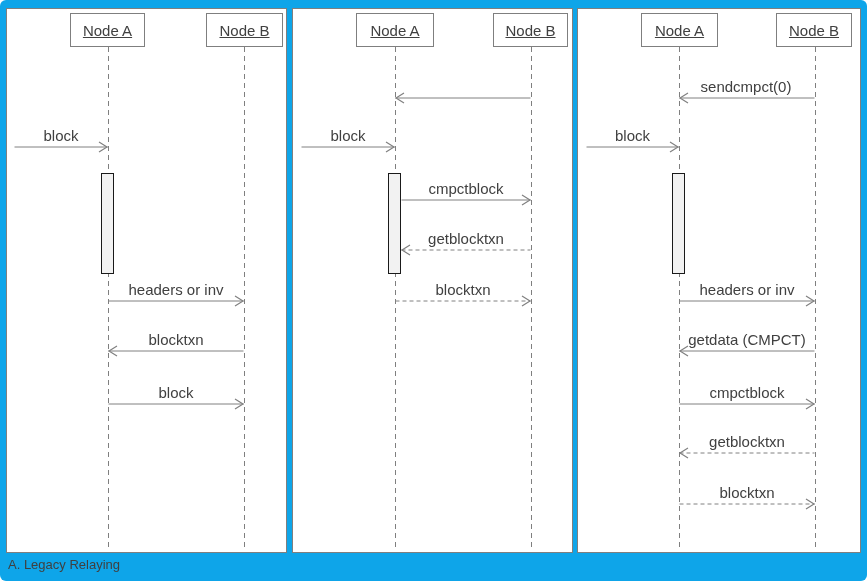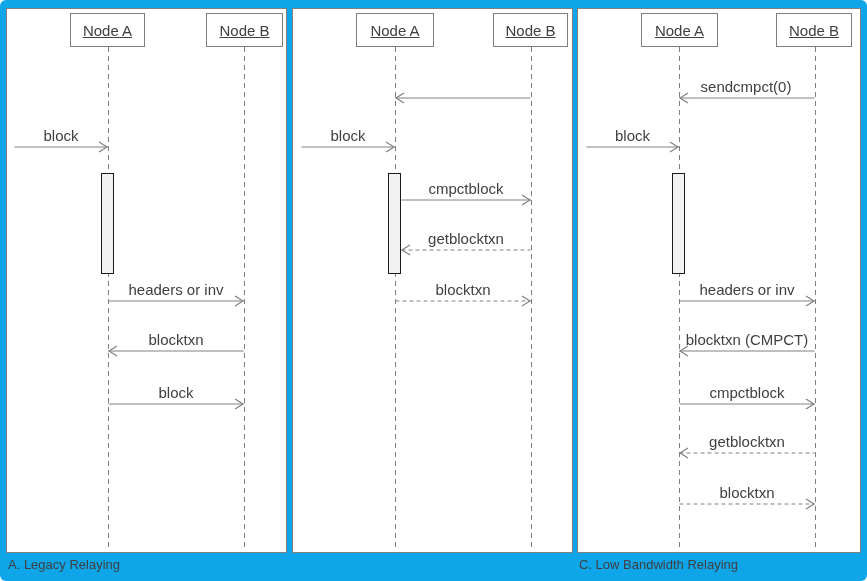--- a/index.html
+++ b/index.html
@@ -145,35 +145,34 @@
       <div class="msg-label" style="left: 8px; width: 93px; top: 117px;">block</div>
       <svg class="msg-arrow" width="93" height="12" style="left: 8px; top: 132px;">
         <line x1="0.5" y1="6" x2="92.5" y2="6" stroke="#808080" stroke-width="1"></line>
         <polyline points="84,1 92,6 84,11" fill="none" stroke="#808080" stroke-width="1.2"></polyline>
       </svg>
       <div class="msg-label" style="left: 101px; width: 136px; top: 271px;">headers or inv</div>
       <svg class="msg-arrow" width="136" height="12" style="left: 101px; top: 286px;">
         <line x1="0.5" y1="6" x2="135.5" y2="6" stroke="#808080" stroke-width="1"></line>
         <polyline points="127,1 135,6 127,11" fill="none" stroke="#808080" stroke-width="1.2"></polyline>
       </svg>
-      <div class="msg-label" style="left: 101px; width: 136px; top: 321px;">blocktxn (CMPCT)</div>
+      <div class="msg-label" style="left: 101px; width: 136px; top: 321px;">getdata (CMPCT)</div>
       <svg class="msg-arrow" width="136" height="12" style="left: 101px; top: 336px;">
         <line x1="0.5" y1="6" x2="135.5" y2="6" stroke="#808080" stroke-width="1"></line>
         <polyline points="9,1 1,6 9,11" fill="none" stroke="#808080" stroke-width="1.2"></polyline>
       </svg>
       <div class="msg-label" style="left: 101px; width: 136px; top: 374px;">cmpctblock</div>
       <svg class="msg-arrow" width="136" height="12" style="left: 101px; top: 389px;">
         <line x1="0.5" y1="6" x2="135.5" y2="6" stroke="#808080" stroke-width="1"></line>
         <polyline points="127,1 135,6 127,11" fill="none" stroke="#808080" stroke-width="1.2"></polyline>
       </svg>
       <div class="msg-label" style="left: 101px; width: 136px; top: 423px;">getblocktxn</div>
       <svg class="msg-arrow" width="136" height="12" style="left: 101px; top: 438px;">
         <line x1="0.5" y1="6" x2="135.5" y2="6" stroke="#808080" stroke-width="1" stroke-dasharray="4 3"></line>
         <polyline points="9,1 1,6 9,11" fill="none" stroke="#808080" stroke-width="1.2"></polyline>
       </svg>
       <div class="msg-label" style="left: 101px; width: 136px; top: 474px;">blocktxn</div>
       <svg class="msg-arrow" width="136" height="12" style="left: 101px; top: 489px;">
         <line x1="0.5" y1="6" x2="135.5" y2="6" stroke="#808080" stroke-width="1" stroke-dasharray="4 3"></line>
         <polyline points="127,1 135,6 127,11" fill="none" stroke="#808080" stroke-width="1.2"></polyline>
       </svg>
     </div>
-    <div class="caption" style="left: 579px; top: 557px;">C. Low Bandwidth Relaying</div>
   </div>
 
 </body></html>

